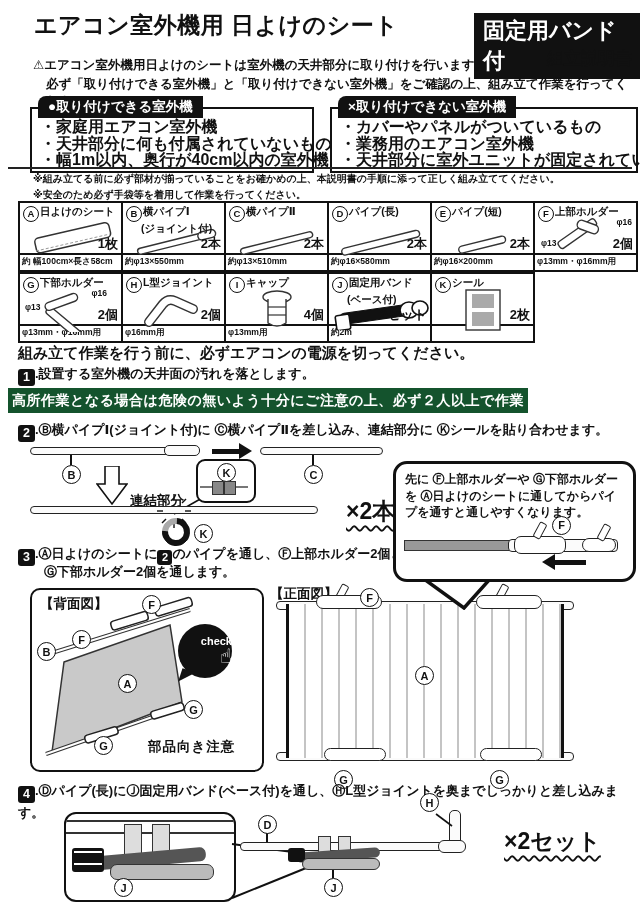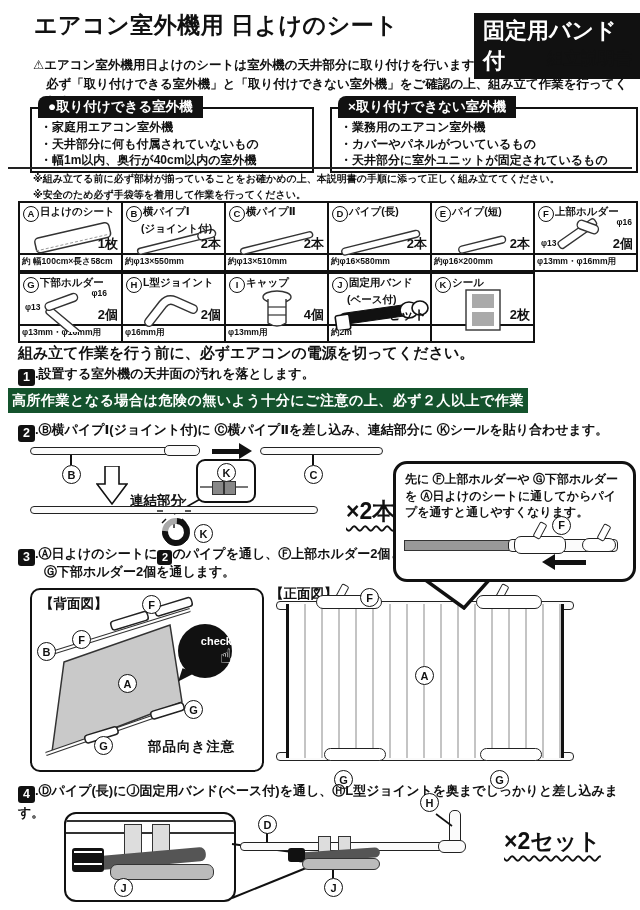--- a/index.html
+++ b/index.html
@@ -10,21 +10,21 @@
   
   .title{left:34px;top:10px;font-size:23px;font-weight:bold;letter-spacing:0.5px;}
   .badge{left:474px;top:13px;background:#111;color:#fff;font-size:22px;font-weight:bold;padding:3px 9px;}
   .manual{right:8px;top:47px;font-size:17px;font-weight:bold;}
   .warn1{left:33px;top:57px;font-size:12.5px;font-weight:bold;}
   .warn2{left:46px;top:76px;font-size:12.5px;font-weight:bold;}
   
   .cbox{border:2px solid #111;height:52px;padding-top:10px;box-sizing:content-box;}
   .cbox-title{position:absolute;top:-13px;left:6px;background:#111;color:#fff;font-size:13.5px;
               font-weight:bold;padding:2px 10px;border-top-left-radius:8px;}
-  .cbox-item{font-size:12px;font-weight:bold;line-height:16.5px;padding-left:8px;white-space:nowrap;}
+  .cbox-item{font-size:16px;font-weight:bold;line-height:16.5px;padding-left:8px;white-space:nowrap;}
   .divider{left:8px;top:167px;width:624px;border-top:2px solid #222;height:0;}
   .note{left:33px;font-size:10px;font-weight:bold;}
   
   .prow{display:flex;position:absolute;left:18px;}
   .pcell{position:relative;flex:0 0 105px;height:71px;border:2px solid #111;box-sizing:border-box;
          margin-left:-2px;background:#fff;}
   .pcell:first-child{margin-left:0;}
   .pname{position:relative;padding:2px 2px 0 3px;font-size:10.5px;font-weight:bold;line-height:12px;z-index:2;}
   .pqty{position:absolute;right:3px;bottom:17px;font-size:13px;font-weight:bold;z-index:2;}
   .pspec{position:absolute;left:0;right:0;bottom:0;height:14px;border-top:2px solid #111;
@@ -87,22 +87,22 @@
   <div class="abs warn2">必ず「取り付けできる室外機」と「取り付けできない室外機」をご確認の上、組み立て作業を行ってください。</div>
 
   <div class="abs cbox" style="left:30px;top:107px;width:280px;">
     <div class="cbox-title">●取り付けできる室外機</div>
     <div class="cbox-item">・家庭用エアコン室外機</div>
     <div class="cbox-item">・天井部分に何も付属されていないもの</div>
     <div class="cbox-item">・幅1m以内、奥行が40cm以内の室外機</div>
   </div>
   <div class="abs cbox" style="left:330px;top:107px;width:304px;">
     <div class="cbox-title">×取り付けできない室外機</div>
+    <div class="cbox-item">・カバーやパネルがついているもの</div>
     <div class="cbox-item">・業務用のエアコン室外機</div>
-    <div class="cbox-item">・カバーやパネルがついているもの</div>
     <div class="cbox-item">・天井部分に室外ユニットが固定されているもの</div>
   </div>
 
   <div class="abs divider"></div>
   <div class="abs note" style="top:172px;">※組み立てる前に必ず部材が揃っていることをお確かめの上、本説明書の手順に添って正しく組み立ててください。</div>
   <div class="abs note" style="top:188px;">※安全のため必ず手袋等を着用して作業を行ってください。</div>
 
   <div class="prow" style="top:201px;align-items:flex-end;">
     <div class="pcell">
       <div class="pname"><span class="cl">A</span><span>日よけのシート</span></div>

